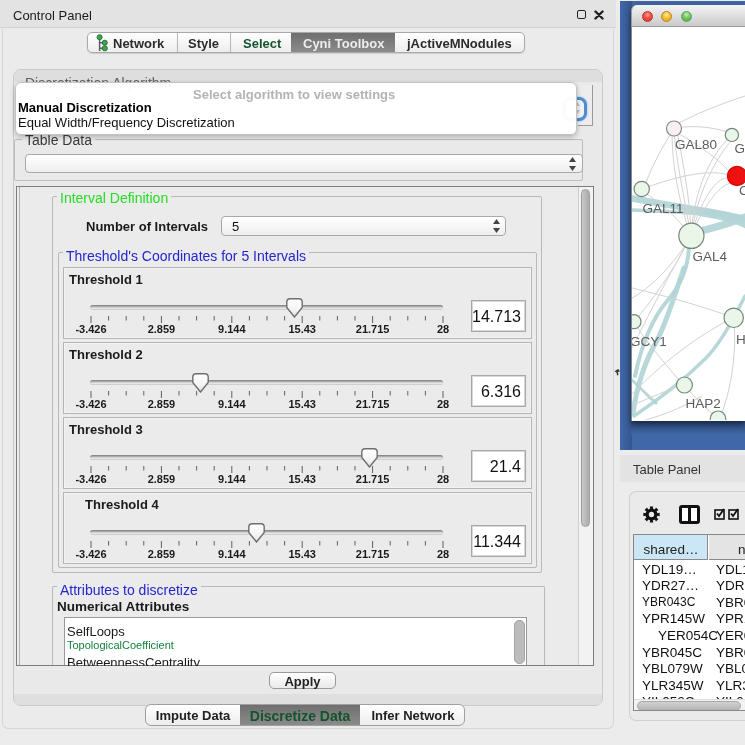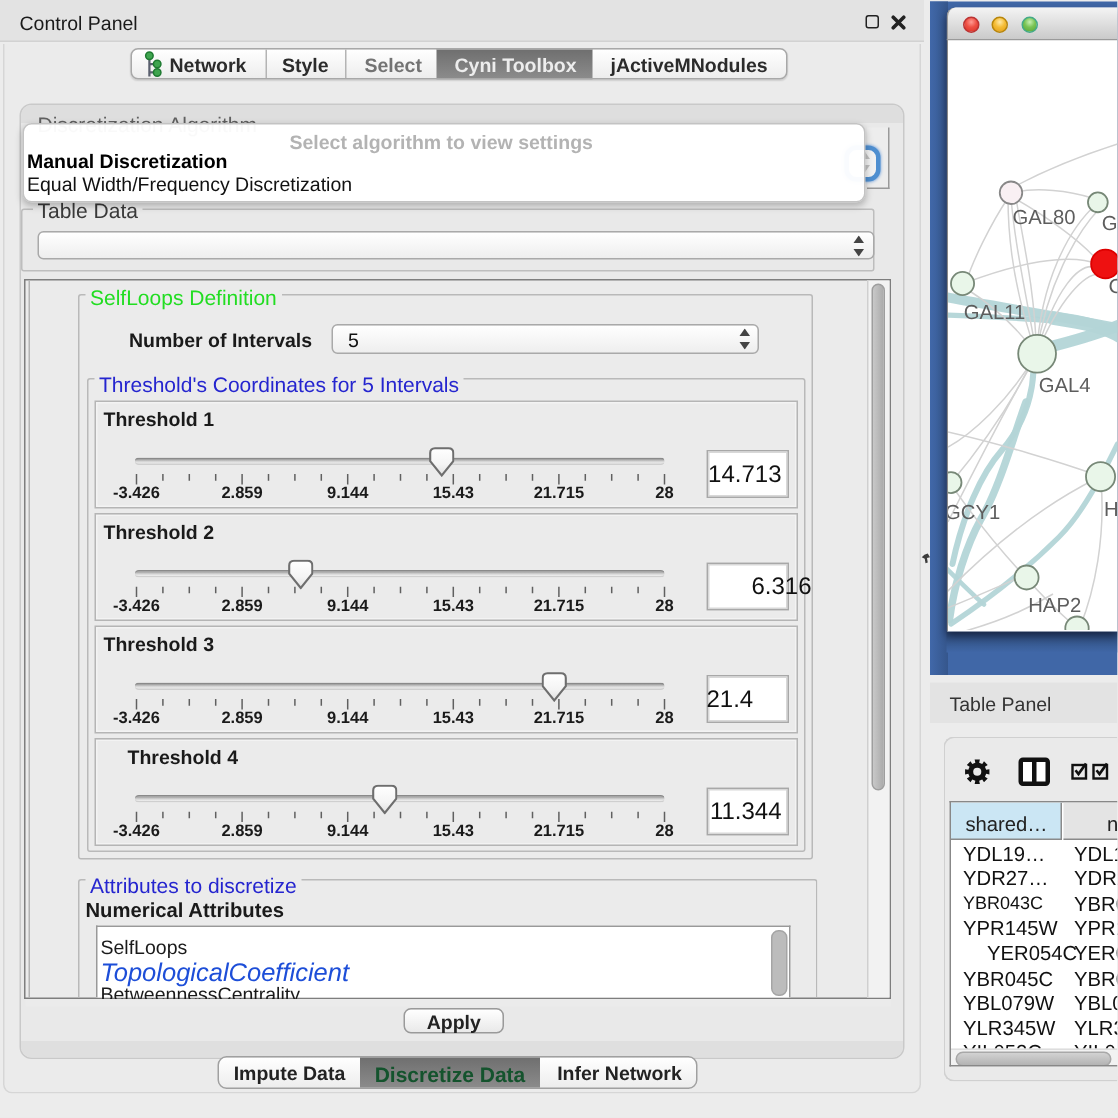--- a/index.html
+++ b/index.html
@@ -33,21 +33,21 @@
   <div class="abs" style="left:230px; top:33px; width:1px; height:19px; background:#b4b4b4;"></div>
   <div class="abs" style="left:291px; top:32px; width:104px; height:21px; background:linear-gradient(#6f6f6f,#8b8b8b); border-top:1px solid #a8a8a8; border-bottom:1px solid #a8a8a8;"></div>
   <svg class="abs" style="left:95px; top:32px;" width="13" height="21" viewBox="0 0 13 21">
     <path d="M4.6 6.5 L4.6 19 M4.6 10.7 L8.5 10.7 M4.6 16.3 L8.5 16.3" stroke="#5a5f6e" stroke-width="1.5" fill="none"></path>
     <circle cx="4.6" cy="5.2" r="2.5" fill="#3fa54f" stroke="#1e7a31" stroke-width="1"></circle>
     <circle cx="9.8" cy="10.7" r="2.5" fill="#3fa54f" stroke="#1e7a31" stroke-width="1"></circle>
     <circle cx="9.8" cy="16.3" r="2.5" fill="#3fa54f" stroke="#1e7a31" stroke-width="1"></circle>
   </svg>
   <div class="abs bold" style="left:113px; top:36px; font-size:13px; color:#2b2b2b;">Network</div>
   <div class="abs bold" style="left:188px; top:36px; font-size:13px; color:#2b2b2b;">Style</div>
-  <div class="abs bold" style="left:243px; top:36px; font-size:13px; color:#737373;">Select</div>
+  <div class="abs bold" style="left:243px; top:36px; font-size:13px; color:#14532d;">Select</div>
   <div class="abs bold" style="left:303px; top:36px; font-size:13px; color:#ededed;">Cyni Toolbox</div>
   <div class="abs bold" style="left:407px; top:36px; font-size:13px; color:#2b2b2b;">jActiveMNodules</div>
 
   <div class="abs" style="left:14px; top:139px; width:569px; height:42px; border:1px solid #bdbdbd; border-radius:2px;"></div>
   <div class="abs" style="left:22px; top:132px; background:#e9e9e9; padding:0 3px; font-size:14px; color:#3a3a3a;">Table Data</div>
   <div class="abs" id="cbTableData" style="left:25px; top:154px; width:558px; height:19px; background:linear-gradient(#ffffff,#eeeeee); border:1px solid #a9a9a9; border-radius:4px;"></div>
   <svg class="abs" style="left:568px; top:157px;" width="9" height="14" viewBox="0 0 9 14">
     <path d="M4.5 0 L8 5 L1 5 Z" fill="#444"></path>
       <path d="M4.5 14 L8 9 L1 9 Z" fill="#444"></path>
   </svg>
@@ -59,21 +59,21 @@
       <path d="M4.5 14 L8 9 L1 9 Z" fill="#c0c0c0"></path>
   </svg>
 
   <div class="abs" style="left:16px; top:186px; width:578px; height:480px; border:1px solid #7e7e7e; background:#ebebeb;"></div>
   <div class="abs" style="left:19px; top:187px; width:1px; height:478px; background:#b4b4b4;"></div>
 
   <div class="abs" style="left:578px; top:187px; width:15px; height:478px; background:#f2f2f2; border-left:1px solid #cfcfcf;"></div>
   <div class="abs" style="left:581px; top:189px; width:9px; height:338px; background:linear-gradient(90deg,#c8c8c8,#ababab); border-radius:5px; border:1px solid #9e9e9e;"></div>
 
   <div class="abs" style="left:52px; top:196px; width:490px; height:377px; border:1px solid #b9b9b9; border-radius:2px;"></div>
-  <div class="abs" style="left:57px; top:190px; background:#ebebeb; padding:0 3px; font-size:14px; color:#22dd22;">SelfLoops Definition</div>
+  <div class="abs" style="left:57px; top:190px; background:#ebebeb; padding:0 3px; font-size:14px; color:#22dd22;">Interval Definition</div>
 
   <div class="abs bold" style="left:86px; top:219px; font-size:13px; color:#1a1a1a;">Number of Intervals</div>
   <div class="abs" style="left:221px; top:216px; width:285px; height:20px; background:linear-gradient(#ffffff,#eeeeee); border:1px solid #a9a9a9; border-radius:4px;"></div>
   <div class="abs" style="left:232px; top:219px; font-size:13px; color:#111;">5</div>
   <svg class="abs" style="left:492px; top:219px;" width="9" height="14" viewBox="0 0 9 14">
     <path d="M4.5 0 L8 5 L1 5 Z" fill="#444"></path>
       <path d="M4.5 14 L8 9 L1 9 Z" fill="#444"></path>
   </svg>
 
   <div class="abs" style="left:58px; top:252px; width:479px; height:316px; border:1px solid #b9b9b9; border-radius:2px;"></div>
@@ -159,21 +159,21 @@
       <defs>
         <linearGradient id="thg342" x1="0" y1="0" x2="0" y2="1">
         <stop offset="0" stop-color="#ffffff"></stop>
           <stop offset="0.6" stop-color="#f4f4f4"></stop>
           <stop offset="1" stop-color="#e0e0e0"></stop>
         </linearGradient>
       </defs>
       <path d="M4 0.8 L13 0.8 Q16.2 0.8 16.2 4 L16.2 9.5 L8.5 19 L0.8 9.5 L0.8 4 Q0.8 0.8 4 0.8 Z" fill="url(#thg342)" stroke="#6e6e6e" stroke-width="1.4"></path>
     </svg>
   <div class="abs" style="left:471px; top:375px; width:55px; height:32px; background:#fff; border:1px solid #a8a8a8; box-shadow:inset 0 0 0 1px #d8d8d8;"></div>
-  <div class="abs" style="left:471px; top:383px; width:50px; text-align:right; font-size:16px; color:#111;margin-left:20px;">6.316</div>
+  <div class="abs" style="left:471px; top:383px; width:50px; text-align:right; font-size:16px; color:#111;">6.316</div>
   <div class="abs" style="left:63px; top:417px; width:469px; height:72px; background:#ebebeb; border:1px solid #b5b5b5; box-shadow:inset 0 0 0 1px #f3f3f3;"></div>
   <div class="abs bold" style="left:69px; top:422px; font-size:13px; color:#1a1a1a;">Threshold 3</div>
   <div class="abs" style="left:90px; top:455px; width:353px; height:5px; border-radius:3px; background:linear-gradient(#9a9a9a,#d5d5d5 55%,#f0f0f0); border-top:1px solid #8a8a8a; border-bottom:1px solid #cfcfcf;"></div>
   <svg class="abs" style="left:0; top:466px;" width="460" height="8" viewBox="0 0 460 8">
       <line x1="91.0" y1="0" x2="91.0" y2="7" stroke="#606060" stroke-width="1"></line>
       <line x1="108.6" y1="0" x2="108.6" y2="4.5" stroke="#606060" stroke-width="1"></line>
       <line x1="126.2" y1="0" x2="126.2" y2="4.5" stroke="#606060" stroke-width="1"></line>
       <line x1="143.8" y1="0" x2="143.8" y2="4.5" stroke="#606060" stroke-width="1"></line>
       <line x1="161.4" y1="0" x2="161.4" y2="7" stroke="#606060" stroke-width="1"></line>
       <line x1="179.0" y1="0" x2="179.0" y2="4.5" stroke="#606060" stroke-width="1"></line>
@@ -203,21 +203,21 @@
       <defs>
         <linearGradient id="thg417" x1="0" y1="0" x2="0" y2="1">
         <stop offset="0" stop-color="#ffffff"></stop>
           <stop offset="0.6" stop-color="#f4f4f4"></stop>
           <stop offset="1" stop-color="#e0e0e0"></stop>
         </linearGradient>
       </defs>
       <path d="M4 0.8 L13 0.8 Q16.2 0.8 16.2 4 L16.2 9.5 L8.5 19 L0.8 9.5 L0.8 4 Q0.8 0.8 4 0.8 Z" fill="url(#thg417)" stroke="#6e6e6e" stroke-width="1.4"></path>
     </svg>
   <div class="abs" style="left:471px; top:450px; width:55px; height:32px; background:#fff; border:1px solid #a8a8a8; box-shadow:inset 0 0 0 1px #d8d8d8;"></div>
-  <div class="abs" style="left:471px; top:458px; width:50px; font-size:16px; color:#111;">21.4</div>
+  <div class="abs" style="left:471px; top:458px; width:50px; text-align:right; font-size:16px; color:#111;">21.4</div>
   <div class="abs" style="left:63px; top:492px; width:469px; height:72px; background:#ebebeb; border:1px solid #b5b5b5; box-shadow:inset 0 0 0 1px #f3f3f3;"></div>
   <div class="abs bold" style="left:69px; top:497px; font-size:13px; color:#1a1a1a;margin-left:16px;">Threshold 4</div>
   <div class="abs" style="left:90px; top:530px; width:353px; height:5px; border-radius:3px; background:linear-gradient(#9a9a9a,#d5d5d5 55%,#f0f0f0); border-top:1px solid #8a8a8a; border-bottom:1px solid #cfcfcf;"></div>
   <svg class="abs" style="left:0; top:541px;" width="460" height="8" viewBox="0 0 460 8">
       <line x1="91.0" y1="0" x2="91.0" y2="7" stroke="#606060" stroke-width="1"></line>
       <line x1="108.6" y1="0" x2="108.6" y2="4.5" stroke="#606060" stroke-width="1"></line>
       <line x1="126.2" y1="0" x2="126.2" y2="4.5" stroke="#606060" stroke-width="1"></line>
       <line x1="143.8" y1="0" x2="143.8" y2="4.5" stroke="#606060" stroke-width="1"></line>
       <line x1="161.4" y1="0" x2="161.4" y2="7" stroke="#606060" stroke-width="1"></line>
       <line x1="179.0" y1="0" x2="179.0" y2="4.5" stroke="#606060" stroke-width="1"></line>
@@ -254,21 +254,21 @@
       <path d="M4 0.8 L13 0.8 Q16.2 0.8 16.2 4 L16.2 9.5 L8.5 19 L0.8 9.5 L0.8 4 Q0.8 0.8 4 0.8 Z" fill="url(#thg492)" stroke="#6e6e6e" stroke-width="1.4"></path>
     </svg>
   <div class="abs" style="left:471px; top:525px; width:55px; height:32px; background:#fff; border:1px solid #a8a8a8; box-shadow:inset 0 0 0 1px #d8d8d8;"></div>
   <div class="abs" style="left:471px; top:533px; width:50px; text-align:right; font-size:16px; color:#111;">11.344</div>
 
   <div class="abs" style="left:52px; top:586px; width:493px; height:79px; border:1px solid #b9b9b9; border-bottom:none; border-radius:2px 2px 0 0;"></div>
   <div class="abs" style="left:57px; top:581.5px; background:#ebebeb; padding:0 3px; font-size:14px; color:#2525cf;">Attributes to discretize</div>
   <div class="abs bold" style="left:57px; top:599px; font-size:13.5px; color:#1a1a1a;">Numerical Attributes</div>
   <div class="abs" style="left:64px; top:617px; width:463px; height:48px; background:#ffffff; border:1px solid #999; border-bottom:none;"></div>
   <div class="abs" style="left:67px; top:623.5px; font-size:13px; color:#1a1a1a;">SelfLoops</div>
-  <div class="abs" style="left:67px; top:639px; font-size:17px; color:#1d4ed8;font-style:italic;">TopologicalCoefficient</div>
+  <div class="abs" style="left:67px; top:639px; font-size:11px; color:#15803d;">TopologicalCoefficient</div>
   <div class="abs" style="left:67px; top:654.5px; font-size:13px; color:#1a1a1a;">BetweennessCentrality</div>
   <div class="abs" style="left:514px; top:620px; width:11px; height:44px; background:#bcbcbc; border-radius:5px; border:1px solid #a5a5a5;"></div>
 
   <div class="abs" style="left:17px; top:666px; width:577px; height:5px; background:#ebebeb;"></div>
 
   <div class="abs" style="left:269px; top:672px; width:67px; height:17px; background:linear-gradient(#ffffff,#e9e9e9); border:1px solid #9a9a9a; border-radius:5px;"></div>
   <div class="abs bold" style="left:269px; top:674px; width:67px; text-align:center; font-size:13px; color:#222;">Apply</div>
 
   <div class="abs" style="left:145px; top:704px; width:320px; height:22px; background:linear-gradient(#ffffff,#ededed); border:1px solid #a0a0a0; border-radius:6px;"></div>
   <div class="abs" style="left:240px; top:704px; width:120px; height:22px; background:linear-gradient(#6f6f6f,#8b8b8b); border-top:1px solid #a0a0a0; border-bottom:1px solid #a0a0a0;"></div>

